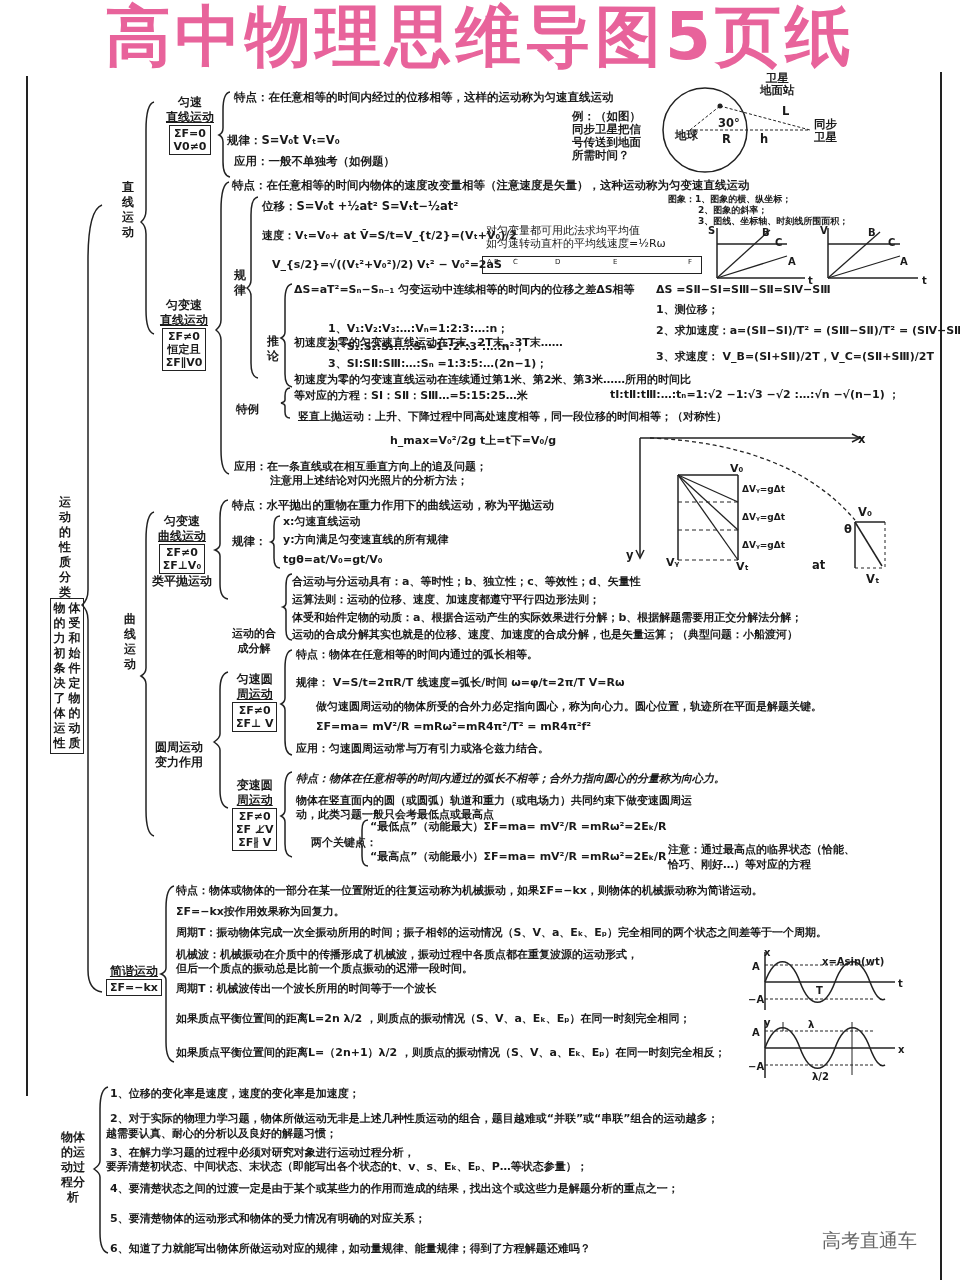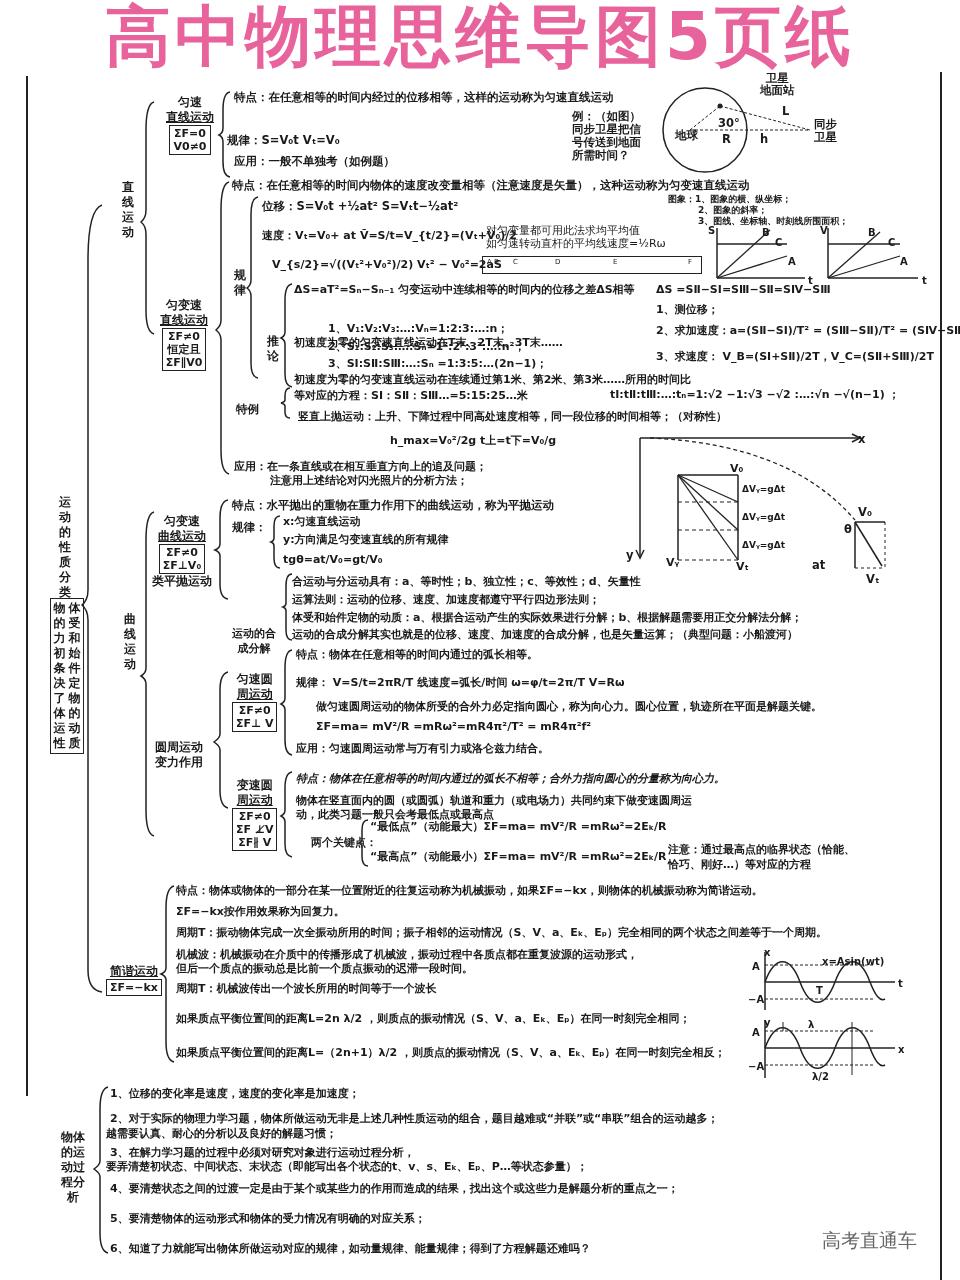--- a/index.html
+++ b/index.html
@@ -183,21 +183,21 @@
   <div class="box">
     <div>ΣF≠0</div>
     <div>ΣF⊥V₀</div>
   </div>
   <div>类平抛运动</div>
 </div>
 <svg class="br" style="left:214px;top:498px;" width="16" height="104">
   <path d="M14 2 Q6 3 6 20 L6 46 Q6 50 1 52 Q6 54 6 58 L6 86 Q6 100 14 101" fill="none" stroke="#222" stroke-width="1.5"></path>
 </svg>
 <div class="t" style="left:232px; top:498px;">特点：水平抛出的重物在重力作用下的曲线运动，称为平抛运动</div>
-<div class="t" style="left:232px; top:520px;">规律：</div>
+<div class="t" style="left:232px; top:534px;">规律：</div>
 <svg class="br" style="left:270px;top:514px;" width="12" height="56">
   <path d="M10 2 Q4 2 4 12 L4 24 Q4 27 1 28 Q4 29 4 32 L4 44 Q4 54 10 54" fill="none" stroke="#222" stroke-width="1.5"></path>
 </svg>
 <div class="t tm" style="left:283px; top:515px;text-align:right;">x:匀速直线运动</div>
 <div class="t tm" style="left:283px; top:533px;">y:方向满足匀变速直线的所有规律</div>
 <div class="t tm" style="left:283px; top:553px;">tgθ=at/V₀=gt/V₀</div>
 <div class="t tm" style="left:232px; top:594px; text-align:center; line-height:15px;margin-top:32px;">
   <div>运动的合</div>
   <div>成分解</div>
 </div>

